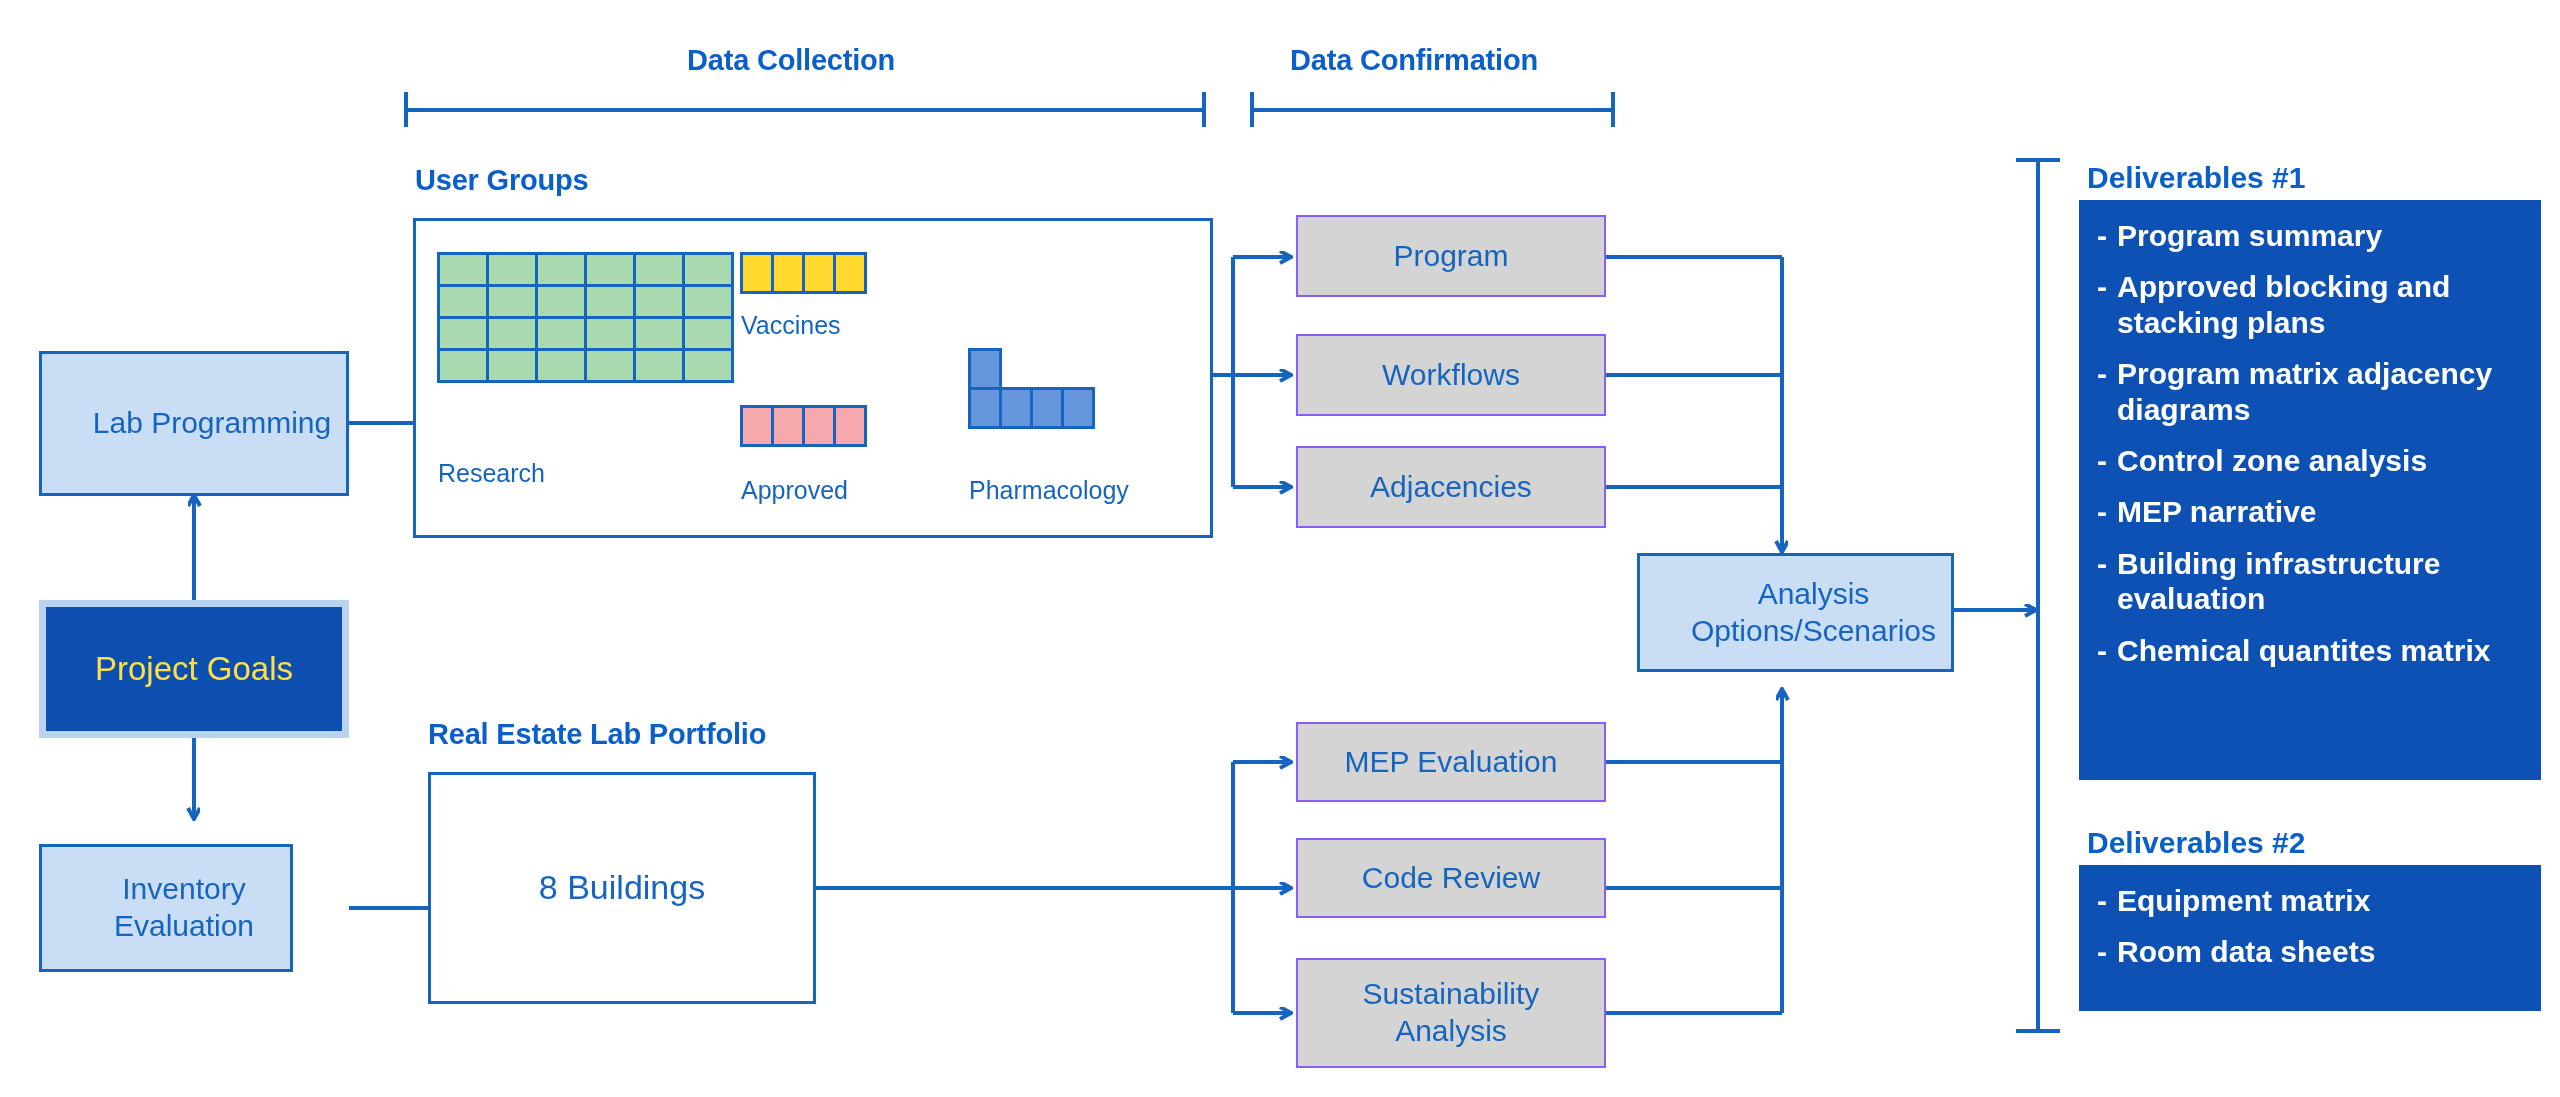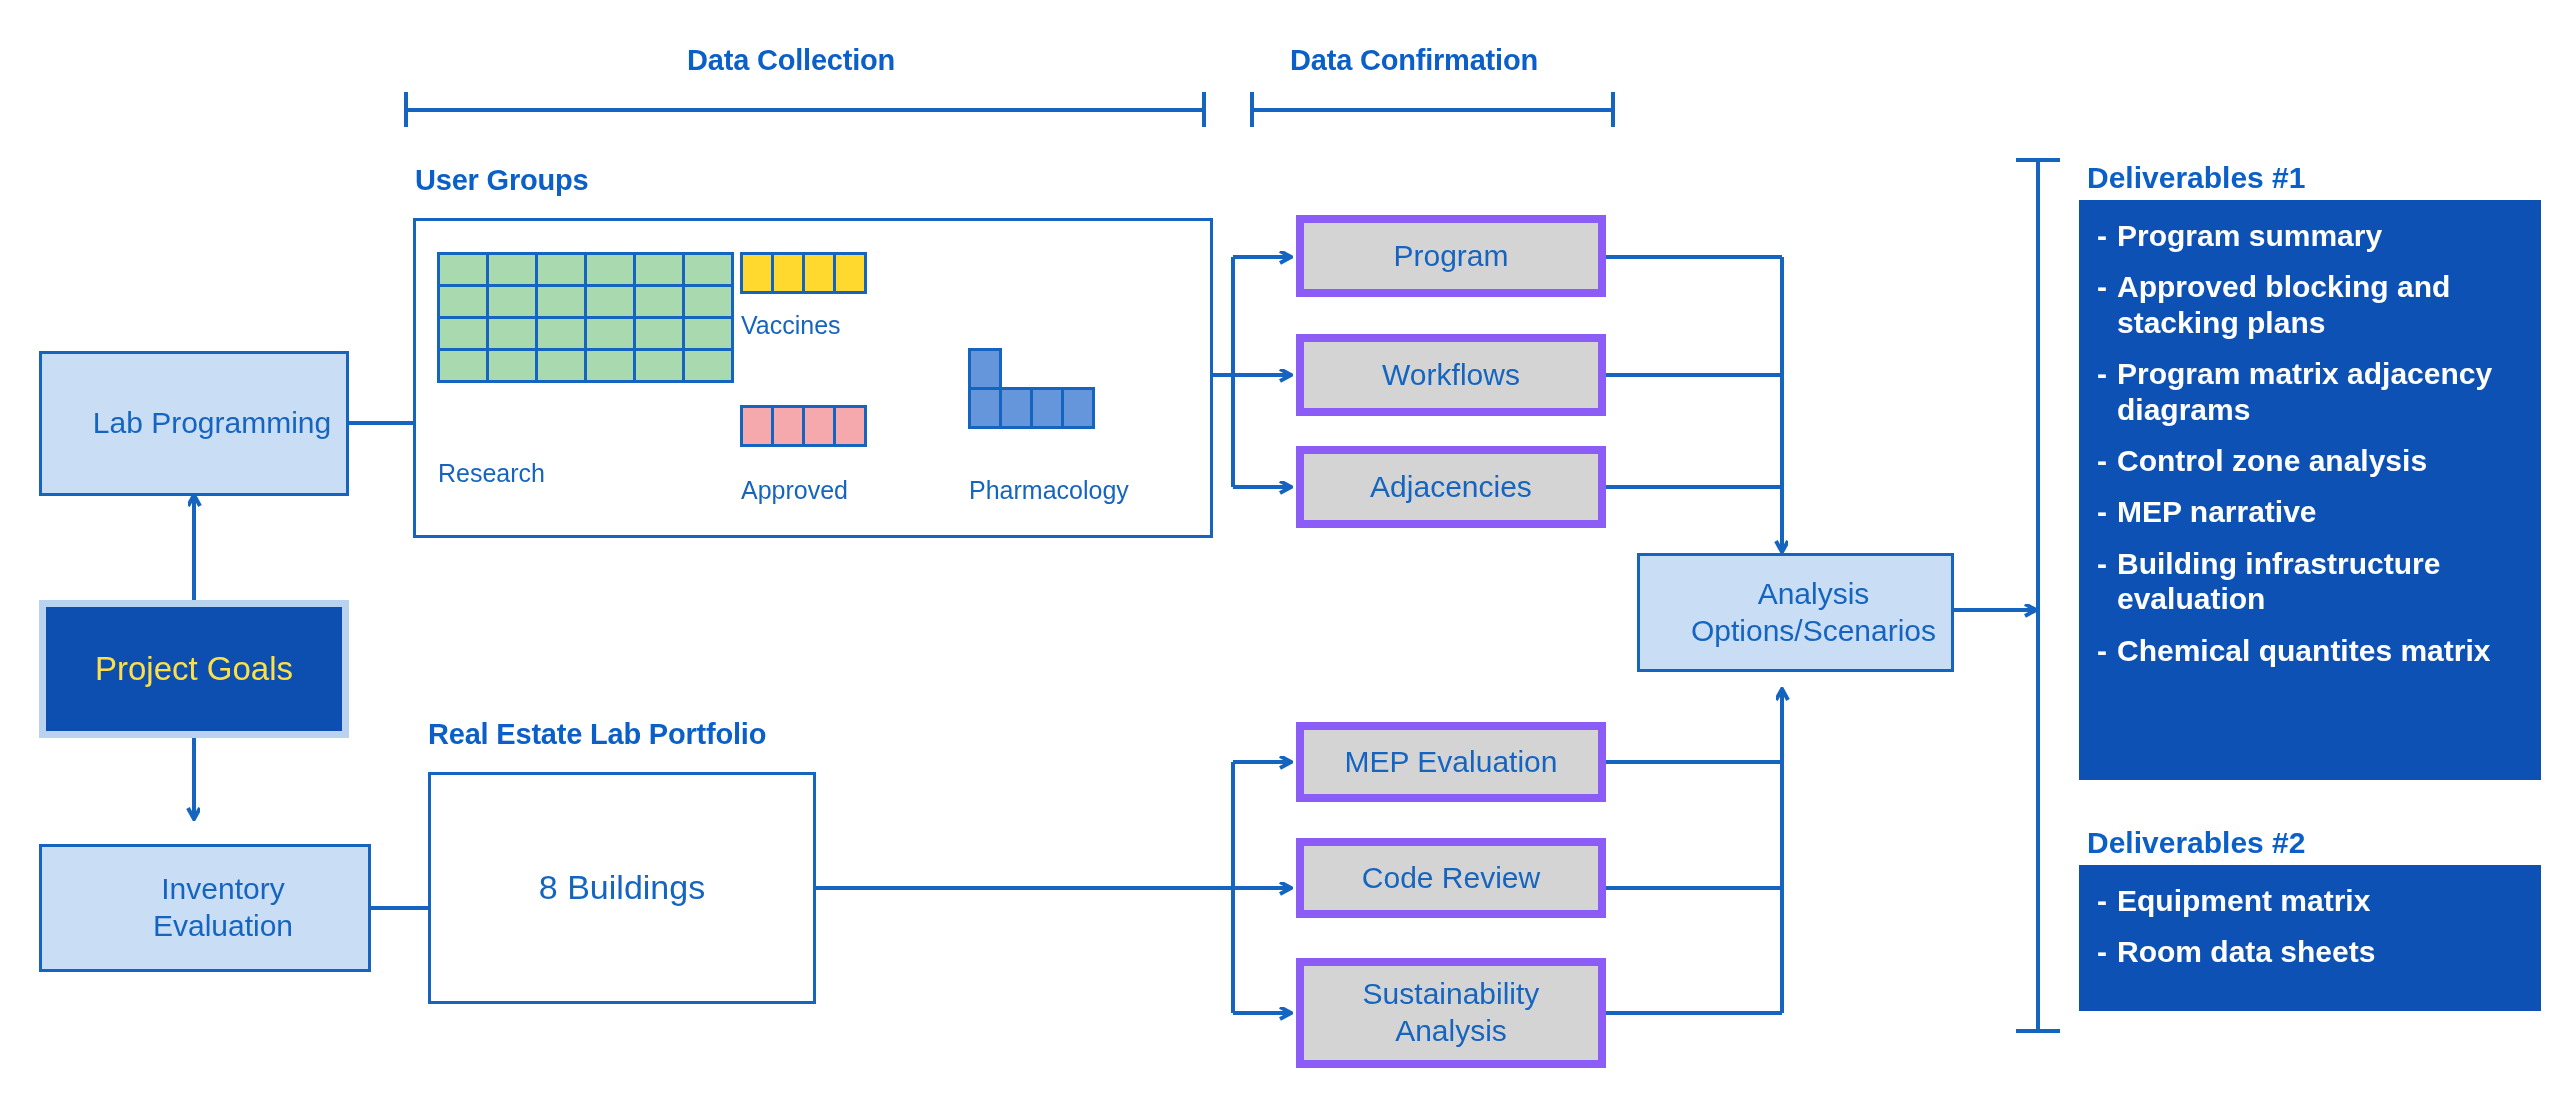--- a/index.html
+++ b/index.html
@@ -11,21 +11,21 @@
 
   
   .hdr{color:#0B5FC8;font-weight:bold;font-size:29px;letter-spacing:-.2px;white-space:nowrap;}
   .caption{color:#1565C0;font-size:25px;white-space:nowrap;}
   .boxtext{color:#1565C0;font-size:30px;line-height:1.22;text-align:center;}
   .boxtext-lg{color:#1565C0;font-size:34px;line-height:1.22;text-align:right;}
 
   
   .node{display:flex;align-items:center;justify-content:center;}
   .node-lightblue{background:#C9DDF5;border:3px solid #1565C0;padding-left:36px;}
-  .node-gray{background:#D4D4D4;border:8px solid #8b5cf6;}
+  .node-gray{background:#D4D4D4;border:2px solid #8b5cf6;}
   .node-white{background:#ffffff;border:3px solid #1565C0;}
   .node-darkblue{background:#0D4FB0;border:7px solid #B9D2EF;}
   .node-darkblue .lbl{color:#fde047;font-weight:normal;font-size:33px;text-align:center;}
 
   
   .panel{background:#ffffff;border:3px solid #1565C0;}
 
   .grid{display:grid;gap:0;}
   .cell{border:3px solid #1565C0;box-sizing:border-box;margin:-1.5px;}
 
@@ -107,21 +107,21 @@
   <div class="abs hdr" style="left:1290px;top:44px;">Data Confirmation</div>
 
   <div class="abs node node-lightblue" style="left:39px;top:351px;width:310px;height:145px;">
     <div class="boxtext">Lab Programming</div>
   </div>
 
   <div class="abs node node-darkblue" style="left:39px;top:600px;width:310px;height:138px;">
     <div class="lbl">Project Goals</div>
   </div>
 
-  <div class="abs node node-lightblue" style="left:39px;top:844px;width:332px;height:128px;">
+  <div class="abs node node-lightblue" style="left:39px;top:844px;width:254px;height:128px;">
     <div class="boxtext">
       <div>Inventory</div>
       <div>Evaluation</div>
     </div>
   </div>
 
   <div class="abs hdr" style="left:415px;top:164px;">User Groups</div>
 
   <div class="abs panel" style="left:413px;top:218px;width:800px;height:320px;">
 

